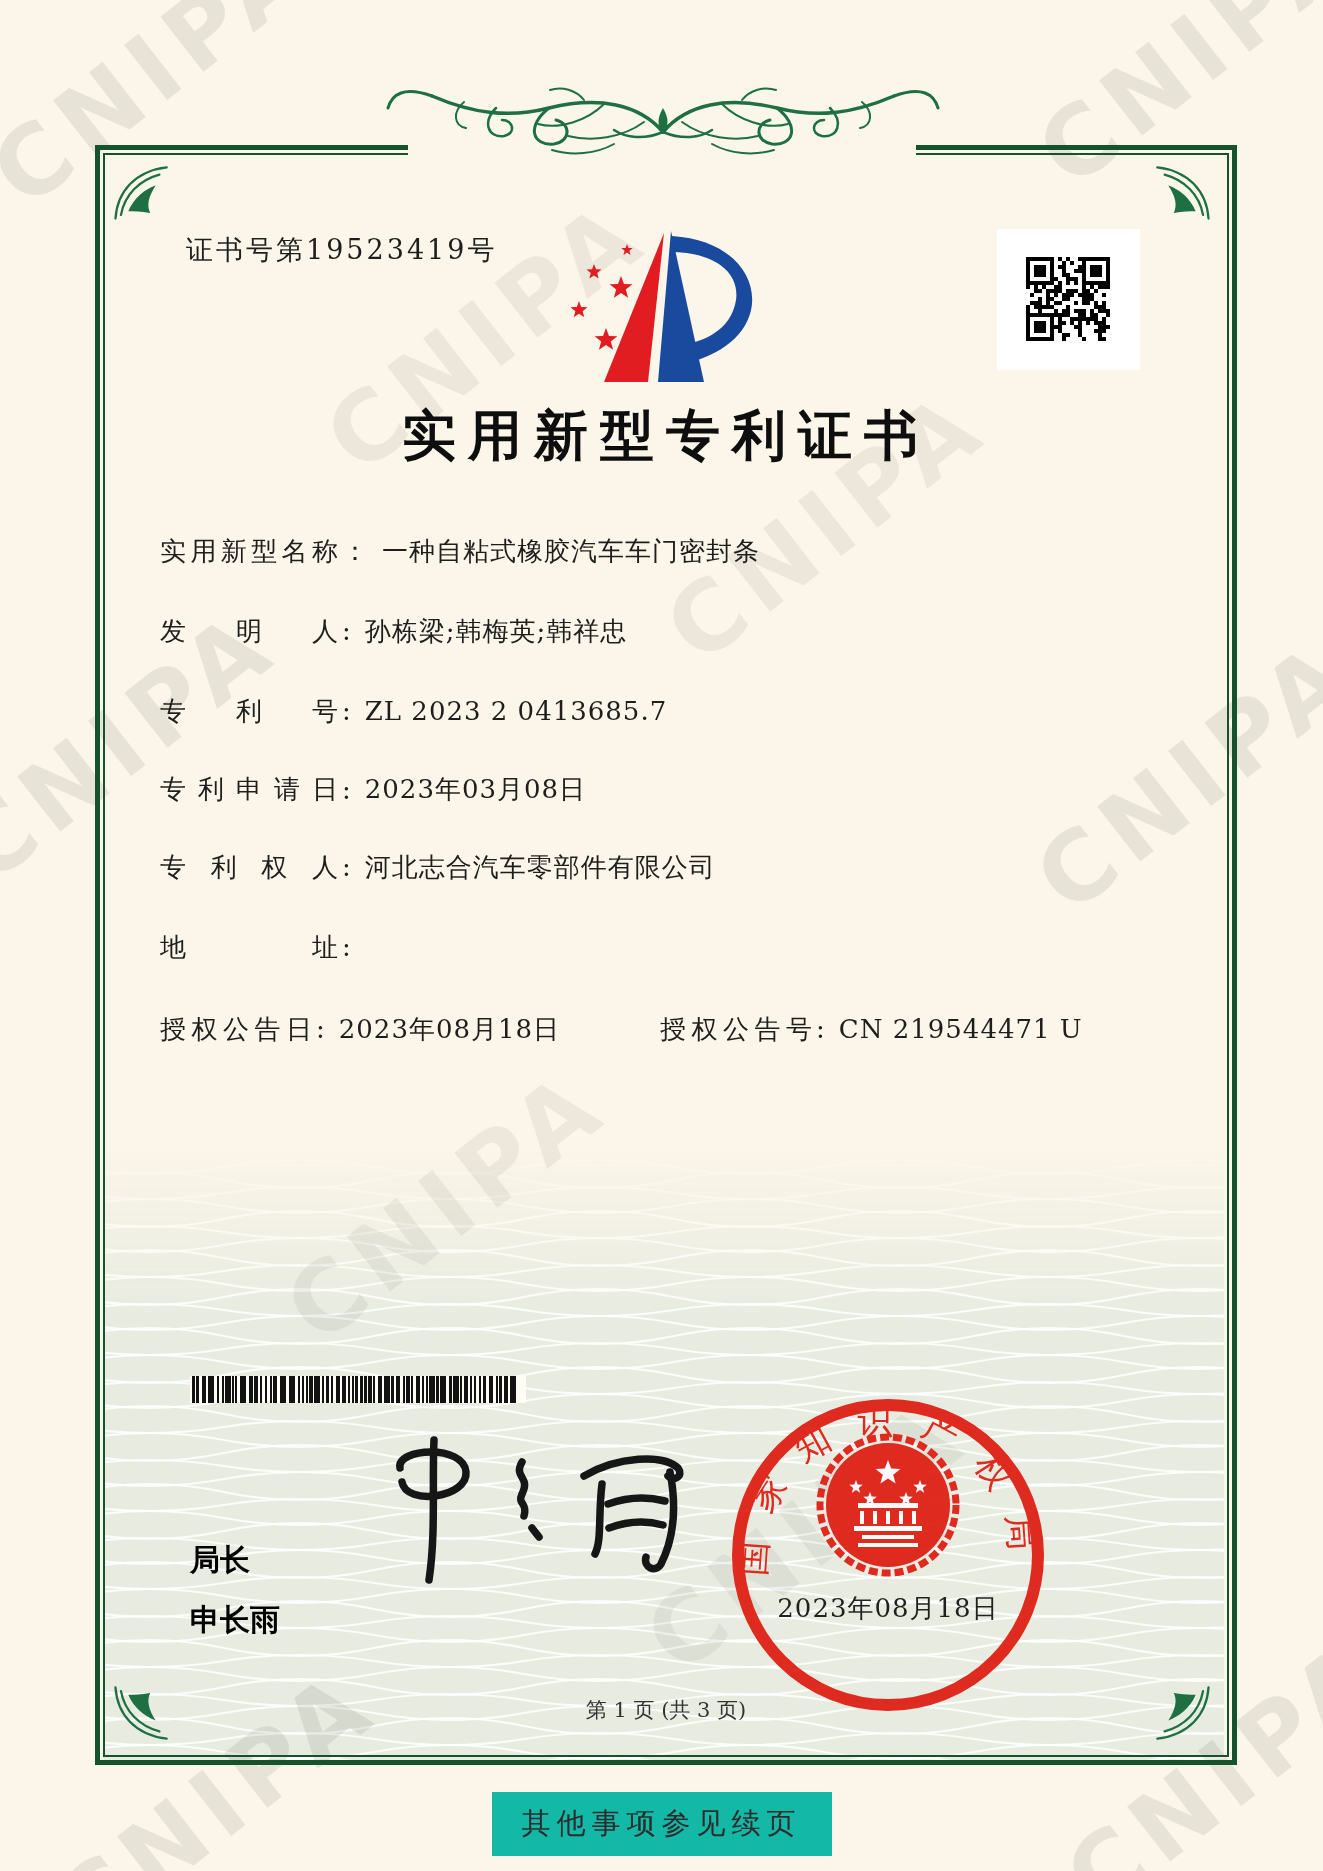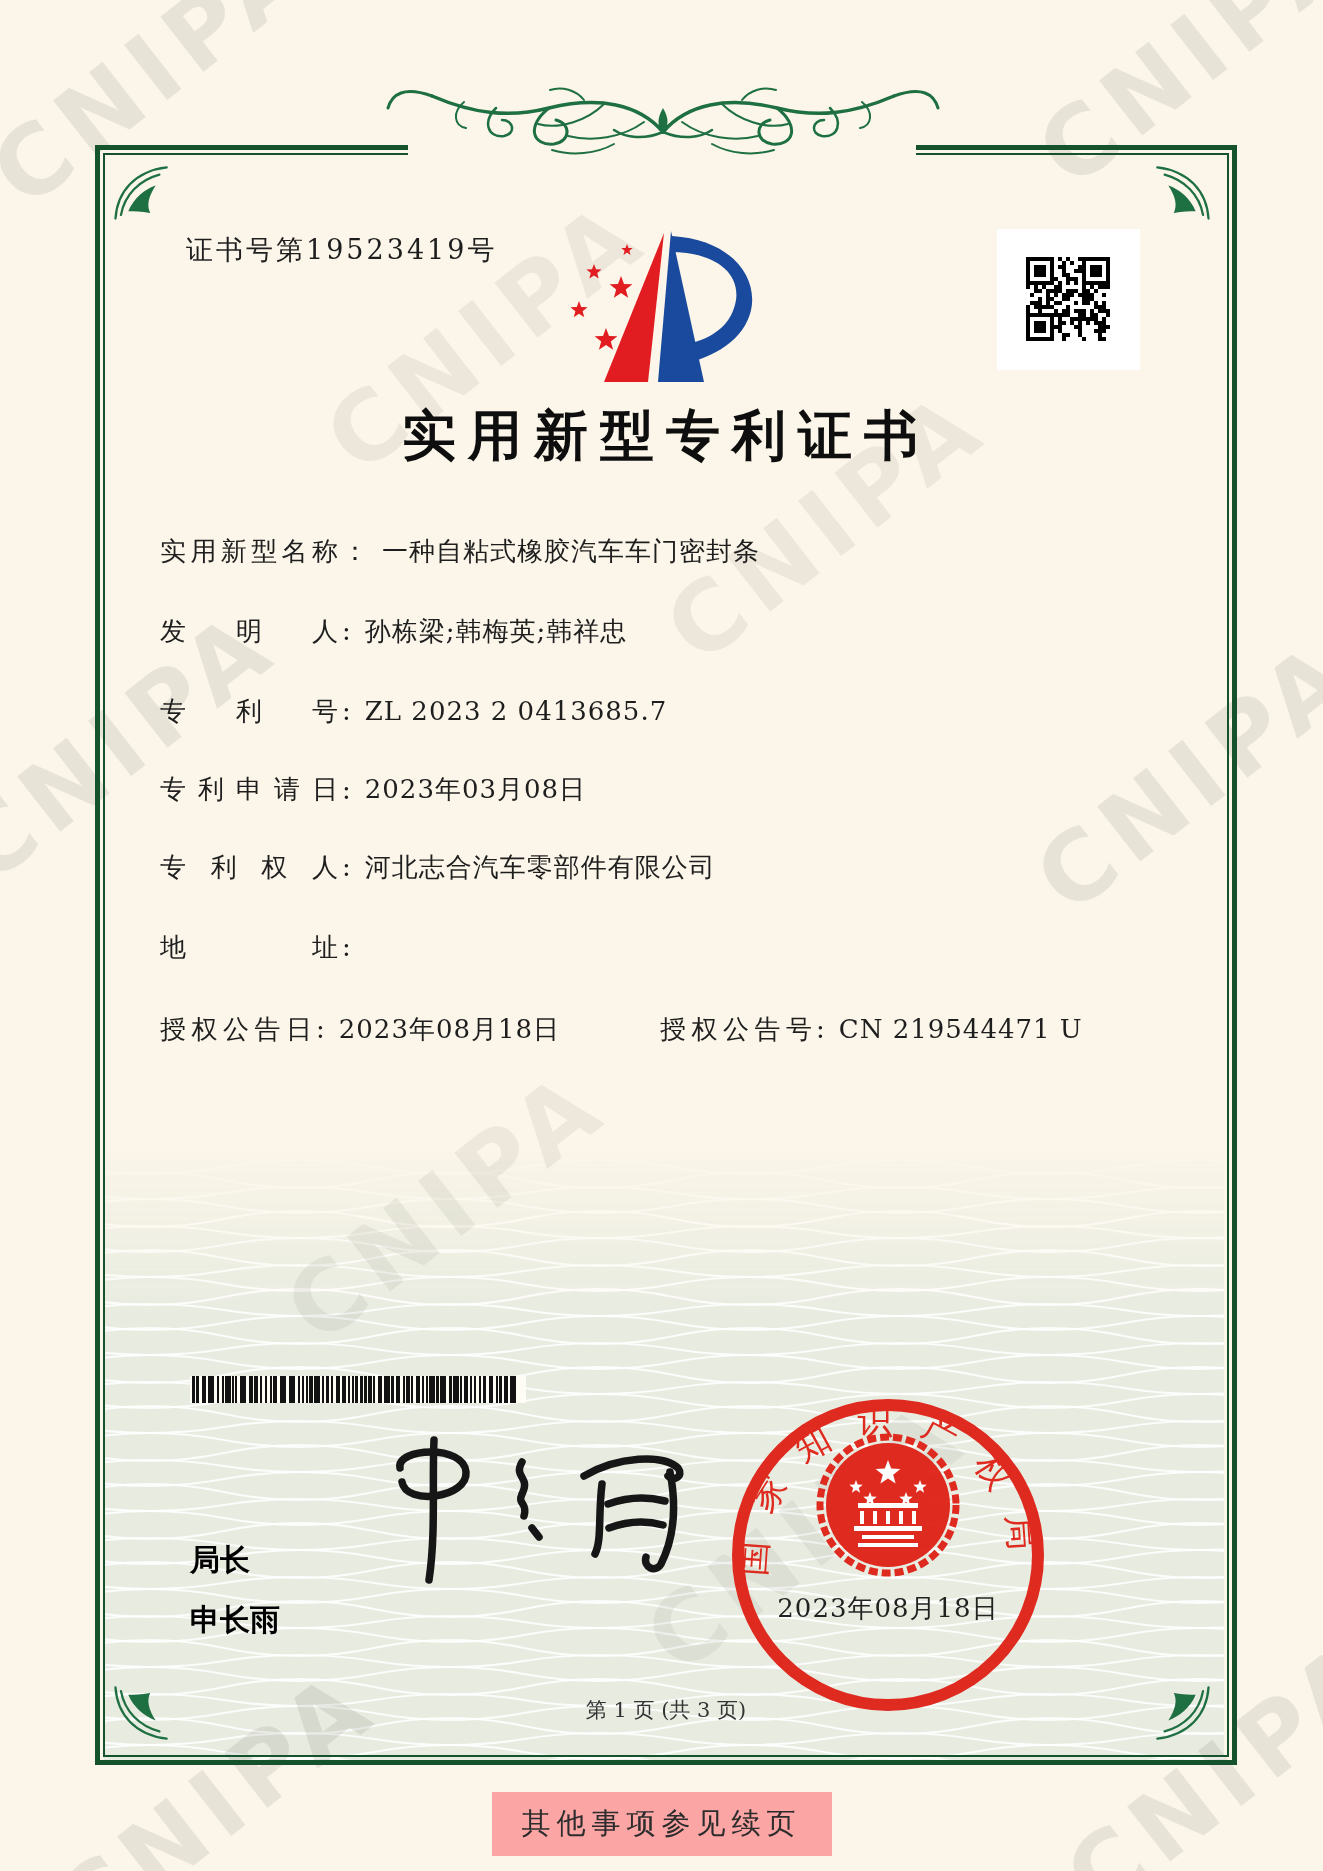--- a/index.html
+++ b/index.html
@@ -60,21 +60,21 @@
   .paras p{margin:0 0 10px 0; text-indent:2em;}
   .barcode{position:absolute; left:190px; top:1376px; z-index:3;}
   .signer{position:absolute; left:190px; z-index:3; font-family:"DejaVu Sans","Liberation Sans",sans-serif;
     font-weight:bold; font-size:30px; color:#000000;}
   .signer-title{top:1540px;} .signer-name{top:1600px;}
   .signature{position:absolute; left:372px; top:1430px; width:340px; height:160px; z-index:4;}
   .seal{position:absolute; left:718px; top:1385px; width:340px; height:340px; z-index:4; opacity:0.96;}
   .page-num{position:absolute; left:95px; top:1696px; width:1142px; text-align:center; z-index:3; font-size:21px; color:#333;}
   .cont-box{
     position:absolute; left:50%; transform:translateX(-50%); top:1792px; z-index:3;
-    background:#fca5a5; padding:12px 30px; font-size:29px; letter-spacing:6px; color:#2c2c2c;
+    background:#14b8a6; padding:12px 30px; font-size:29px; letter-spacing:6px; color:#2c2c2c;
   }
 </style>
 </head>
 <body>
 
 <div class="page">
 
   <div class="waves">
     <svg id="wave-svg" width="1120" height="612" xmlns="http://www.w3.org/2000/svg">
         <path d="M-30 6 q 75 -12 150 0 q 75 12 150 0 q 75 -12 150 0 q 75 12 150 0 q 75 -12 150 0 q 75 12 150 0 q 75 -12 150 0 q 75 12 150 0 q 75 -12 150 0" fill="none" stroke="rgba(255,255,255,0.85)" stroke-width="2.2"></path>

